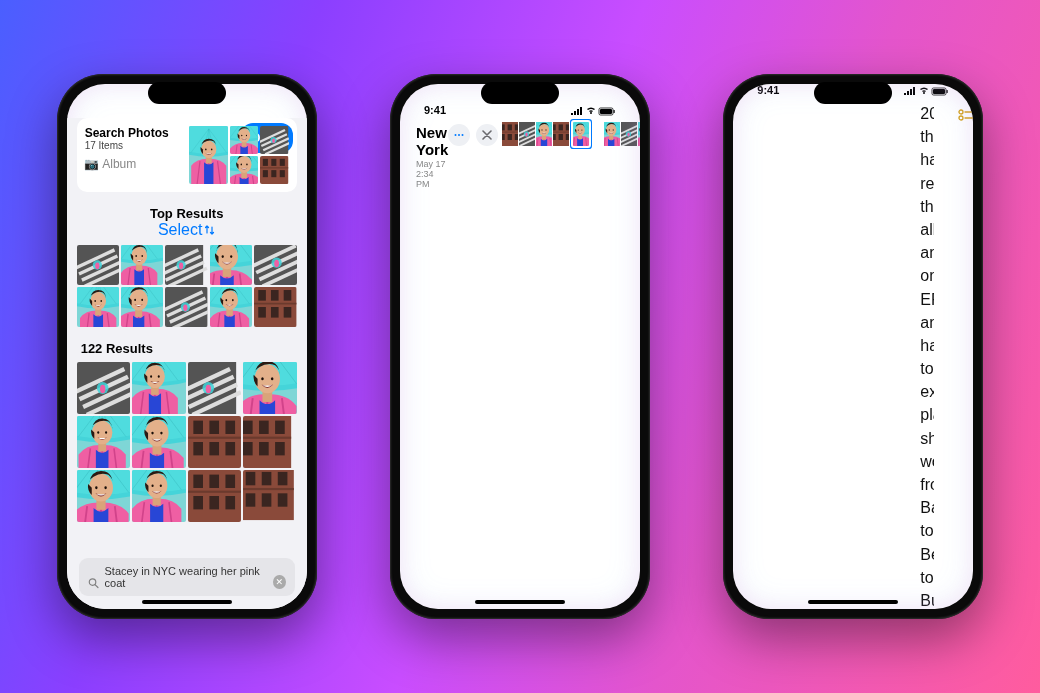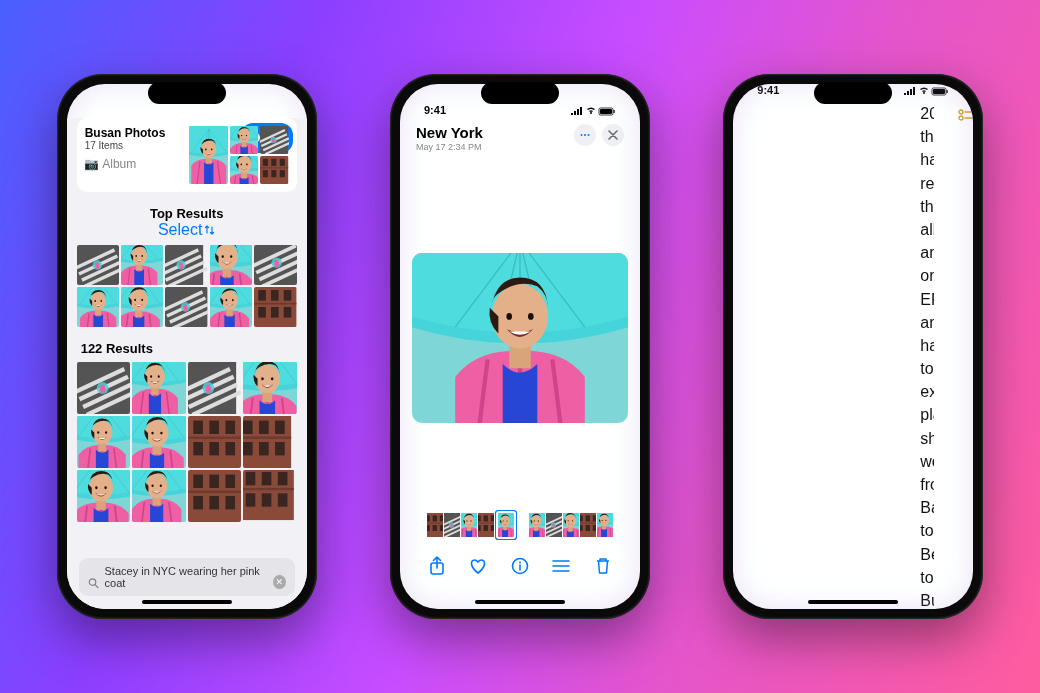--- a/index.html
+++ b/index.html
@@ -169,21 +169,21 @@
     color: #333;
   }
   .p1 .searchbar .clear {
     width: 14px; height: 14px; border-radius: 50%;
     background: #aaa; color: #fff; font-size: 9px;
     display:flex; align-items:center; justify-content:center;
     margin-left: auto;
   }
 
   
-  .p2 .content { flex:1; display:flex; flex-direction:column; padding: 0 12px 12px 12px; }
+  .p2 .content { flex:1; display:flex; padding: 0 12px 12px 12px; }
   .p2 .header { padding: 6px 4px 4px 4px; display:flex; justify-content:space-between; align-items:flex-start; }
   .p2 .title-blk .loc { font-size: 15px; font-weight: 700; }
   .p2 .title-blk .ts { font-size: 9px; color: #888; margin-top:1px; }
   .p2 .hdr-btns { display:flex; gap:6px; }
   .p2 .circ-btn {
     width: 22px; height: 22px; border-radius: 50%;
     background: #eef0f4; display:flex; align-items:center; justify-content:center;
   }
   .p2 .main-photo {
     flex: 1;
@@ -317,21 +317,21 @@
           <svg width="45" height="9">
             <use href="#status-icons"></use>
           </svg>
         </span>
     </div>
     <div class="content">
       <div class="done-btn">Done</div>
 
       <div class="album-card">
         <div class="album-info">
-          <div class="name">Busan Photos</div>
+          <div class="name">Search Photos</div>
           <div class="items">17 Items</div>
           <div class="type">📷 Album</div>
         </div>
         <div class="album-thumbs">
           <div class="th">
               <svg class="hero-svg" viewBox="0 0 100 100" preserveAspectRatio="xMidYMid slice">
                 <use href="#hero-portrait"></use>
               </svg>
             </div>
           <div class="th">

